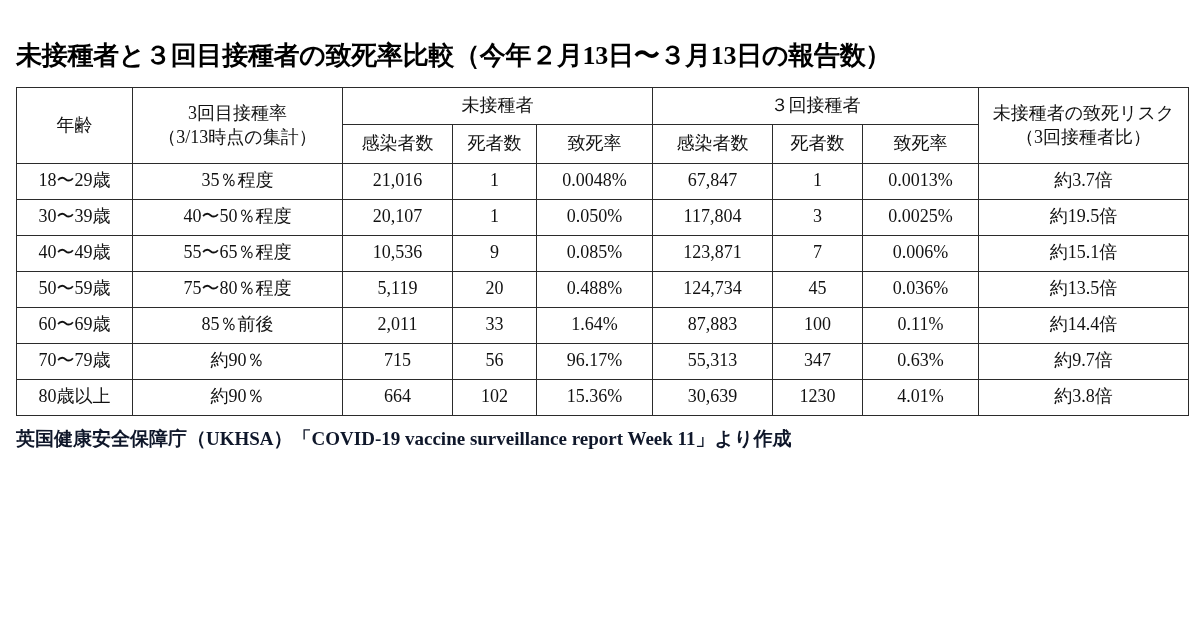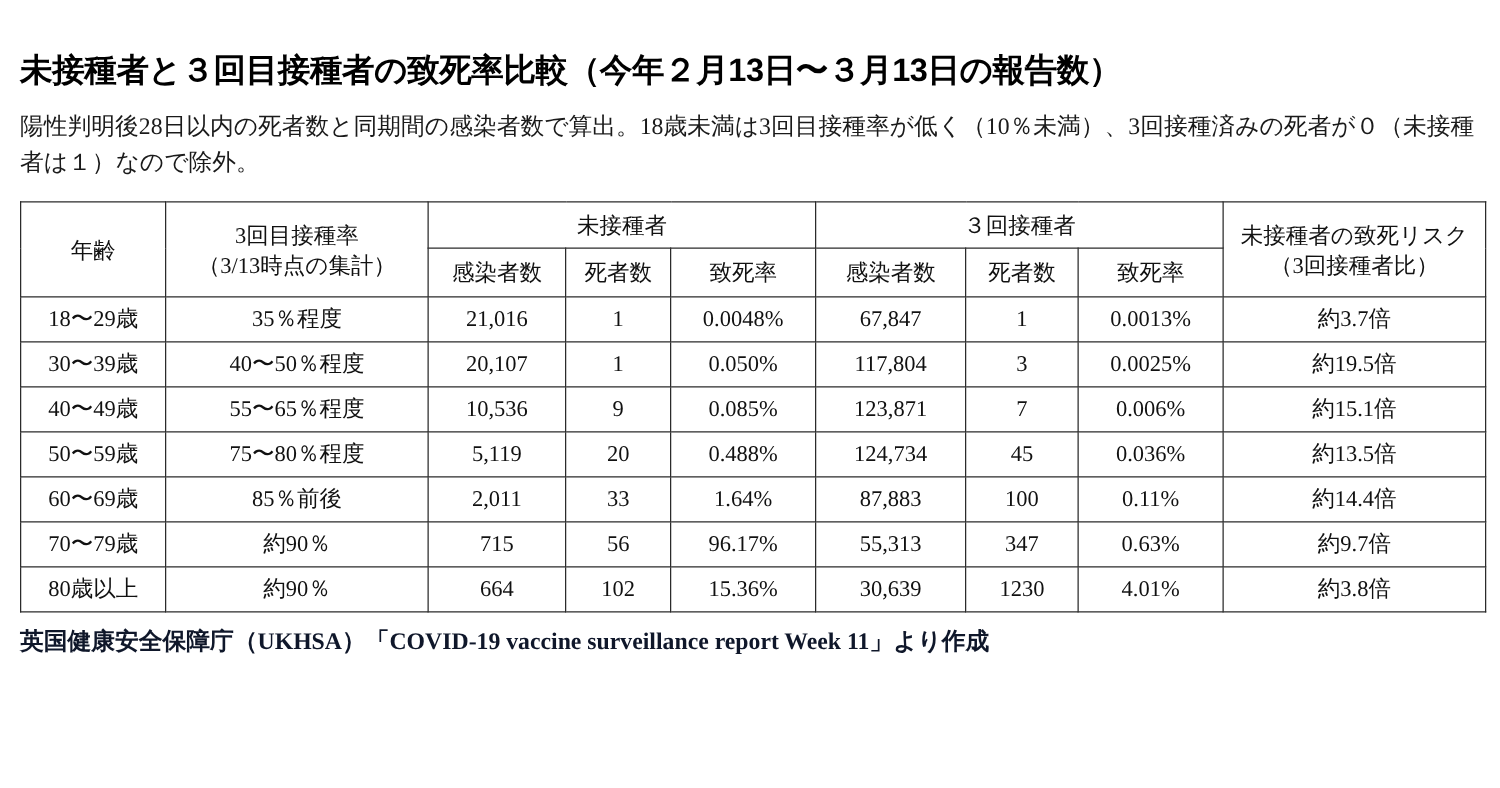--- a/index.html
+++ b/index.html
@@ -15,21 +15,21 @@
     overflow: hidden;
   }
   .page {
     position: relative;
     width: 1200px;
     height: 630px;
     box-sizing: border-box;
     padding: 40px 14px 0 14px;
   }
   .title {
-    font-family: Liberation Sans, sans-serif;
+    font-family: Liberation Serif, serif;
     font-weight: bold;
     font-size: 26px;
     letter-spacing: -0.3px;
     line-height: 1.25;
     margin: 0 0 14px 2px;
     color: #000000;
   }
   .lede {
     font-size: 19px;
     line-height: 1.55;
@@ -89,21 +89,20 @@
   col.c-v-cfr    { width: 116px; }
   col.c-risk     { width: 210px; }
 </style>
 </head>
 <body>
 
 <div class="page">
 
   <h1 class="title">未接種者と３回目接種者の致死率比較（今年２月13日〜３月13日の報告数）</h1>
 
-  <p class="lede">陽性判明後28日以内の死者数と同期間の感染者数で算出。18歳未満は3回目接種率が低く（10％未満）、3回接種済みの死者が０（未接種者は１）なので除外。</p>
 
   <table class="data">
     <colgroup>
       <col class="c-age">
       <col class="c-rate">
       <col class="c-u-case">
       <col class="c-u-death">
       <col class="c-u-cfr">
       <col class="c-v-case">
       <col class="c-v-death">

